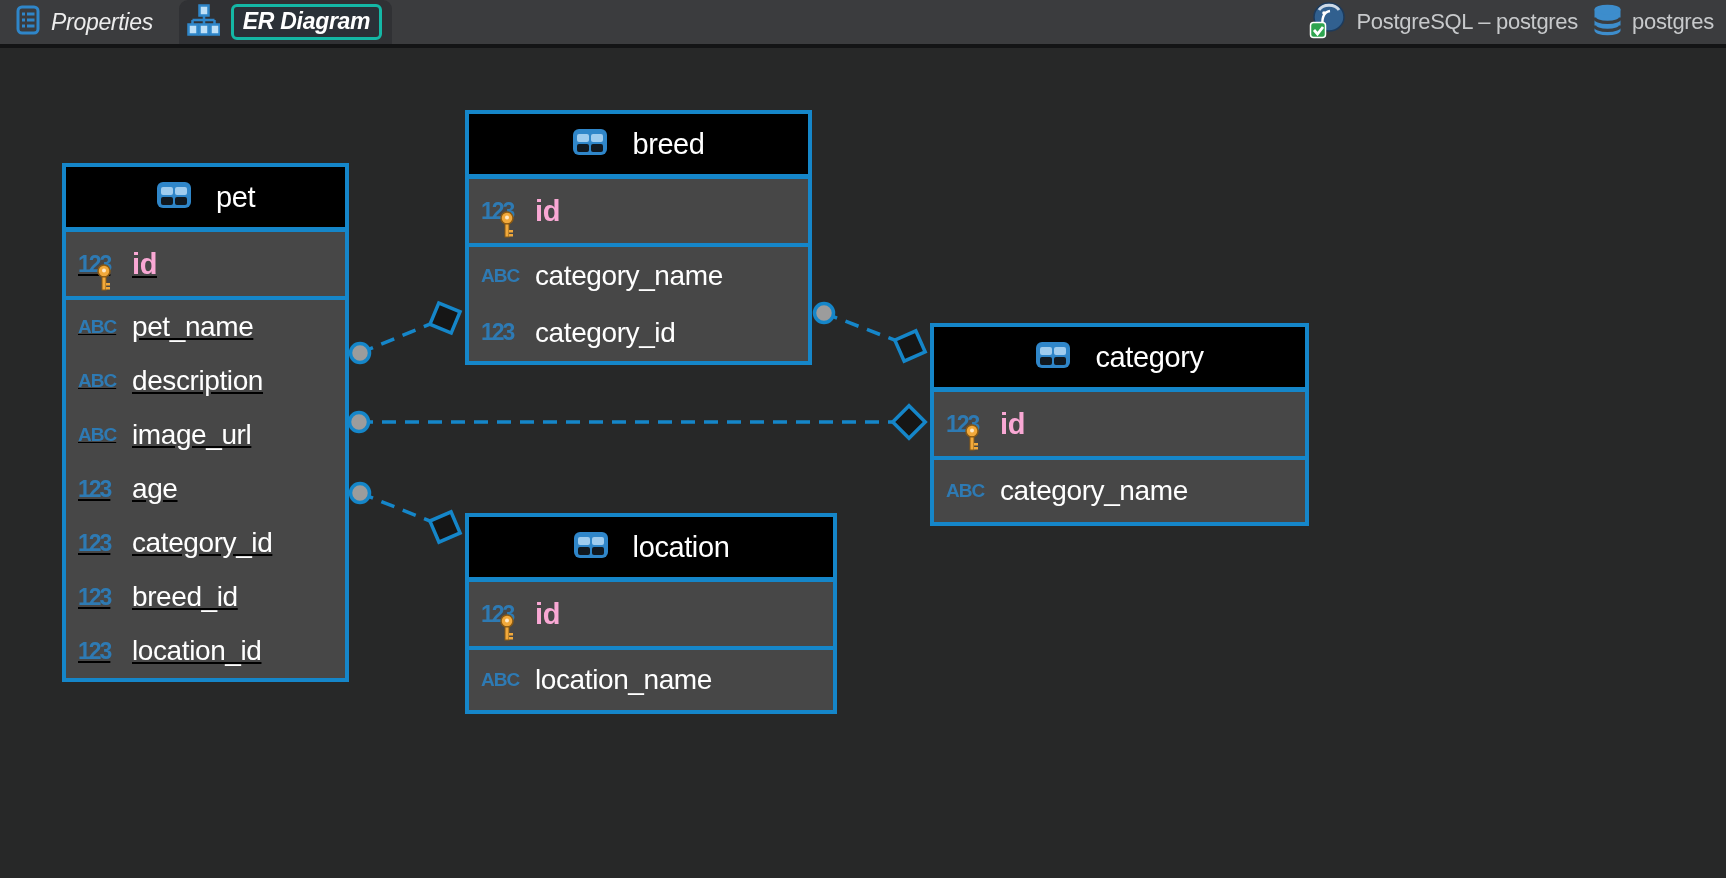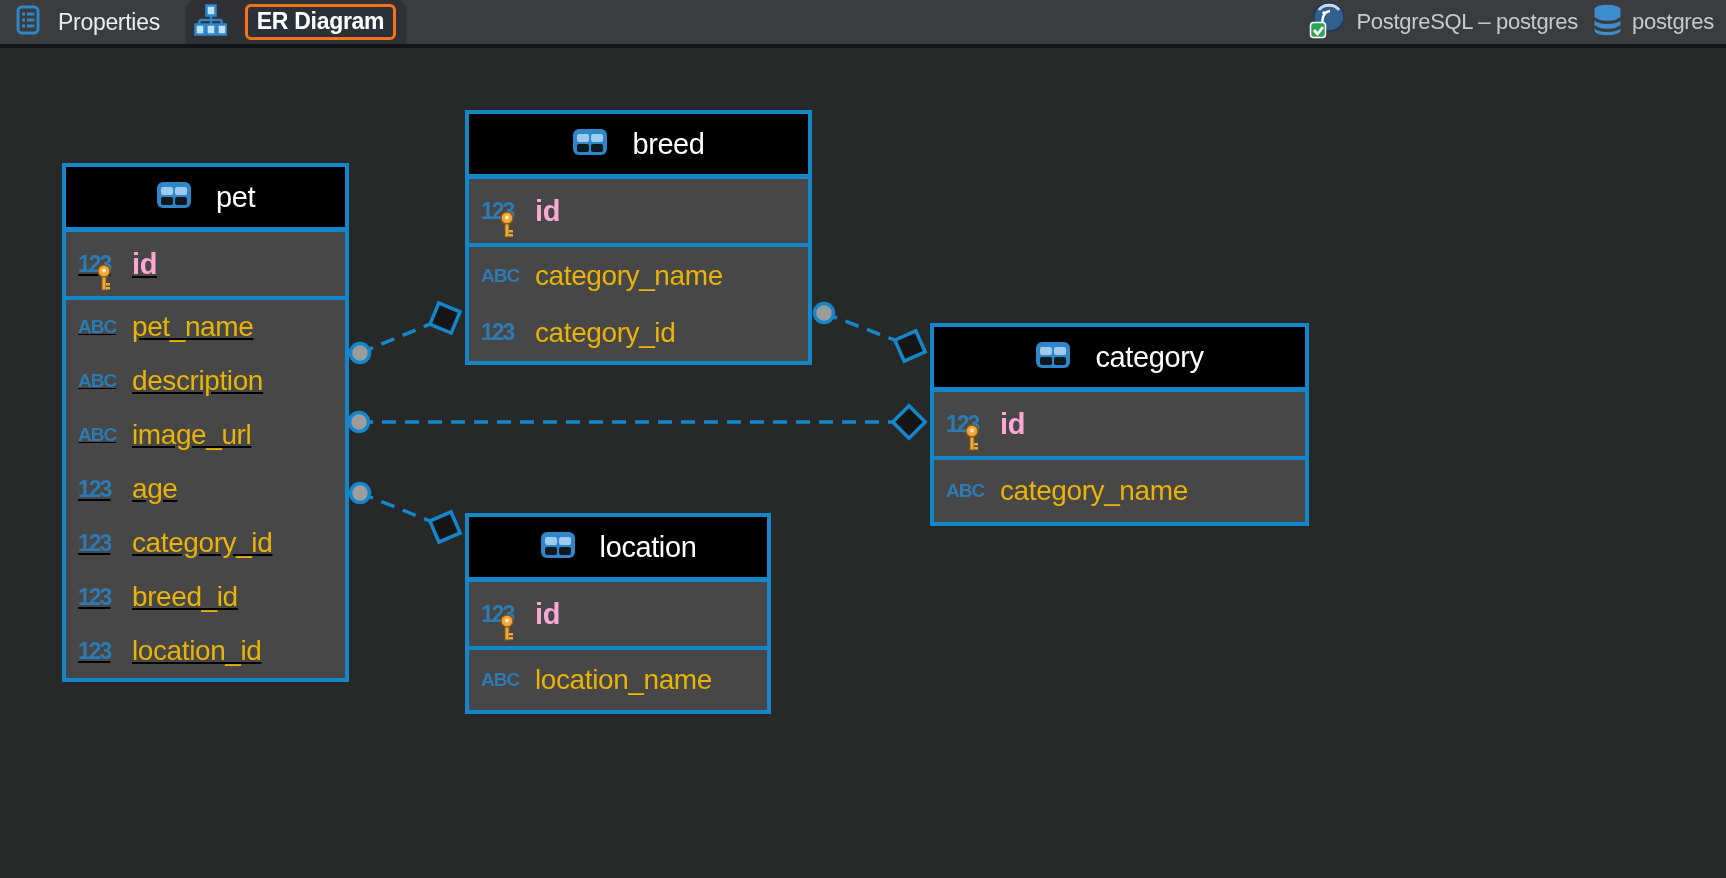--- a/index.html
+++ b/index.html
@@ -8,27 +8,27 @@
     background:#272828;
     font-family:"Liberation Sans","DejaVu Sans",sans-serif;
     -webkit-font-smoothing:antialiased;
   }
   
   .tabbar{
     position:absolute;top:0;left:0;width:1726px;height:44px;
     background:#3b3c3e;display:flex;align-items:center;
   }
   .tab-underline{position:absolute;top:44px;left:0;width:1726px;height:4px;background:#131415;}
-  .tab{display:flex;align-items:center;height:44px;padding:0 16px;gap:18px;cursor:default;}
+  .tab{display:flex;align-items:center;height:44px;padding:0 16px;gap:11px;cursor:default;font-style:italic;}
   .tab-label{color:#ececec;font-size:23px;letter-spacing:-0.3px;}
   .tab.active{
     background:#303134;border-radius:9px 9px 0 0;margin-left:10px;padding:0 10px 0 8px;
   }
   .er-label-box{
-    border:3px solid #f97316;border-radius:6px;background:#2b3138;
+    border:3px solid #14b8a6;border-radius:6px;background:#2b3138;
     padding:1px 9px 2px 9px;
   }
   .er-label-box .tab-label{color:#ffffff;font-weight:bold;}
   .topbar-right{
     margin-left:auto;display:flex;align-items:center;gap:0;padding-right:12px;
   }
   .topbar-item{display:flex;align-items:center;gap:9px;margin-left:14px;}
   .topbar-text{color:#c7c9cb;font-size:22px;letter-spacing:-0.3px;}
   
   .canvas{position:absolute;top:48px;left:0;width:1726px;height:830px;background:#272828;}
@@ -46,30 +46,30 @@
   .pk-section{border-bottom:4px solid #1586c9;}
   .row{display:flex;align-items:center;padding-left:12px;}
   .pk-row{height:64px;}
   .type-icon{
     width:48px;flex:0 0 auto;position:relative;display:flex;align-items:center;
     color:#2e7ab3;font-weight:bold;
   }
   .t-num{font-size:23px;letter-spacing:-2px;}
   .t-abc{font-size:19px;letter-spacing:-1px;}
   .key-badge{position:absolute;left:17px;top:13px;}
-  .field-label{color:#eab308;font-size:28px;letter-spacing:-0.4px;margin-left:6px;white-space:nowrap;}
+  .field-label{color:#ffffff;font-size:28px;letter-spacing:-0.4px;margin-left:6px;white-space:nowrap;}
   .pk-label{color:#f9a8d4;font-weight:bold;font-size:29px;}
   
   .entity-pet{left:62px;top:115px;width:287px;text-decoration:underline;}
   .entity-pet .field-row{height:54px;}
   .entity-breed{left:465px;top:62px;width:347px;}
   .entity-breed .field-row{height:57px;}
   .entity-category{left:930px;top:275px;width:379px;}
   .entity-category .field-row{height:62px;}
-  .entity-location{left:465px;top:465px;width:306px;}
+  .entity-location{left:465px;top:465px;width:372px;}
   .entity-location .field-row{height:60px;}
 </style>
 </head>
 <body>
 
 <div class="tabbar">
 
   <div class="tab">
     <span>
       <svg width="24" height="30" viewBox="0 0 24 30">

